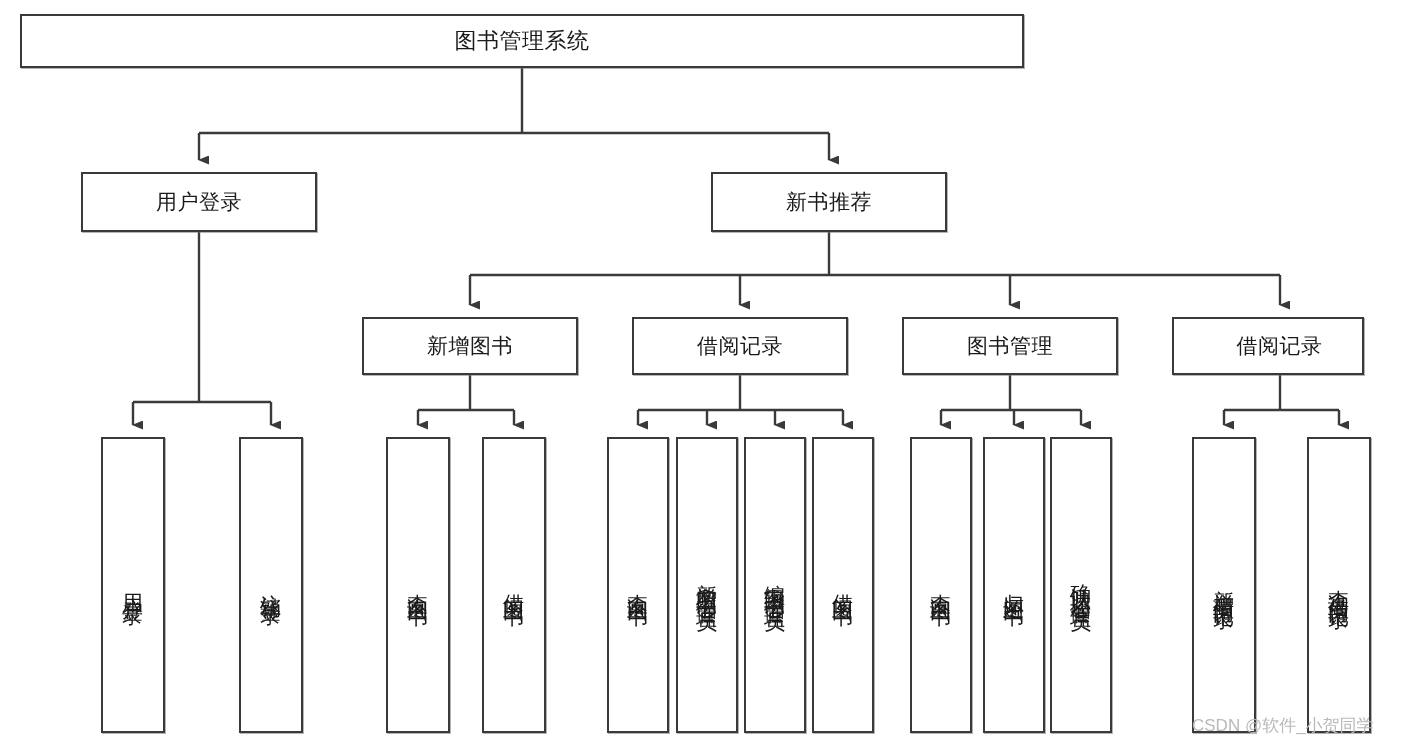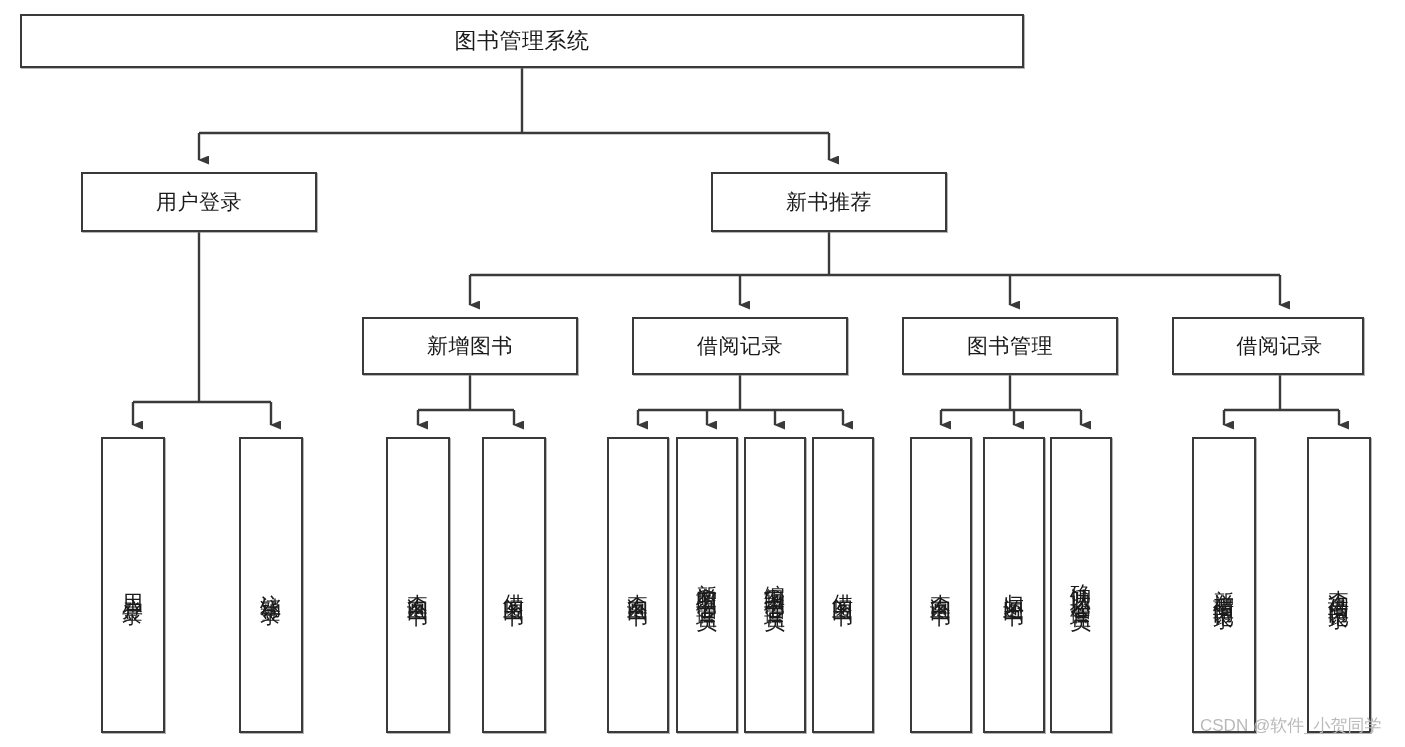--- a/index.html
+++ b/index.html
@@ -44,21 +44,20 @@
     letter-spacing:4px;
     line-height:1;
   }
   #watermark{
     position:absolute;
     font-size:17px;
     color:#b9b9b9;
     white-space:nowrap;
     pointer-events:none;
     font-family:"Liberation Sans","DejaVu Sans",sans-serif;
-    margin-left:8px;
   }
 </style>
 </head>
 <body>
 
 <div id="diagram-root">
   <svg id="wires" xmlns="http://www.w3.org/2000/svg">
     <defs>
       <marker id="arrowhead" markerWidth="9" markerHeight="11" refX="4.5" refY="10" orient="auto" markerUnits="userSpaceOnUse">
         <path d="M0,0 L9,0 L4.5,11 Z" fill="#3a3a3a"></path>

